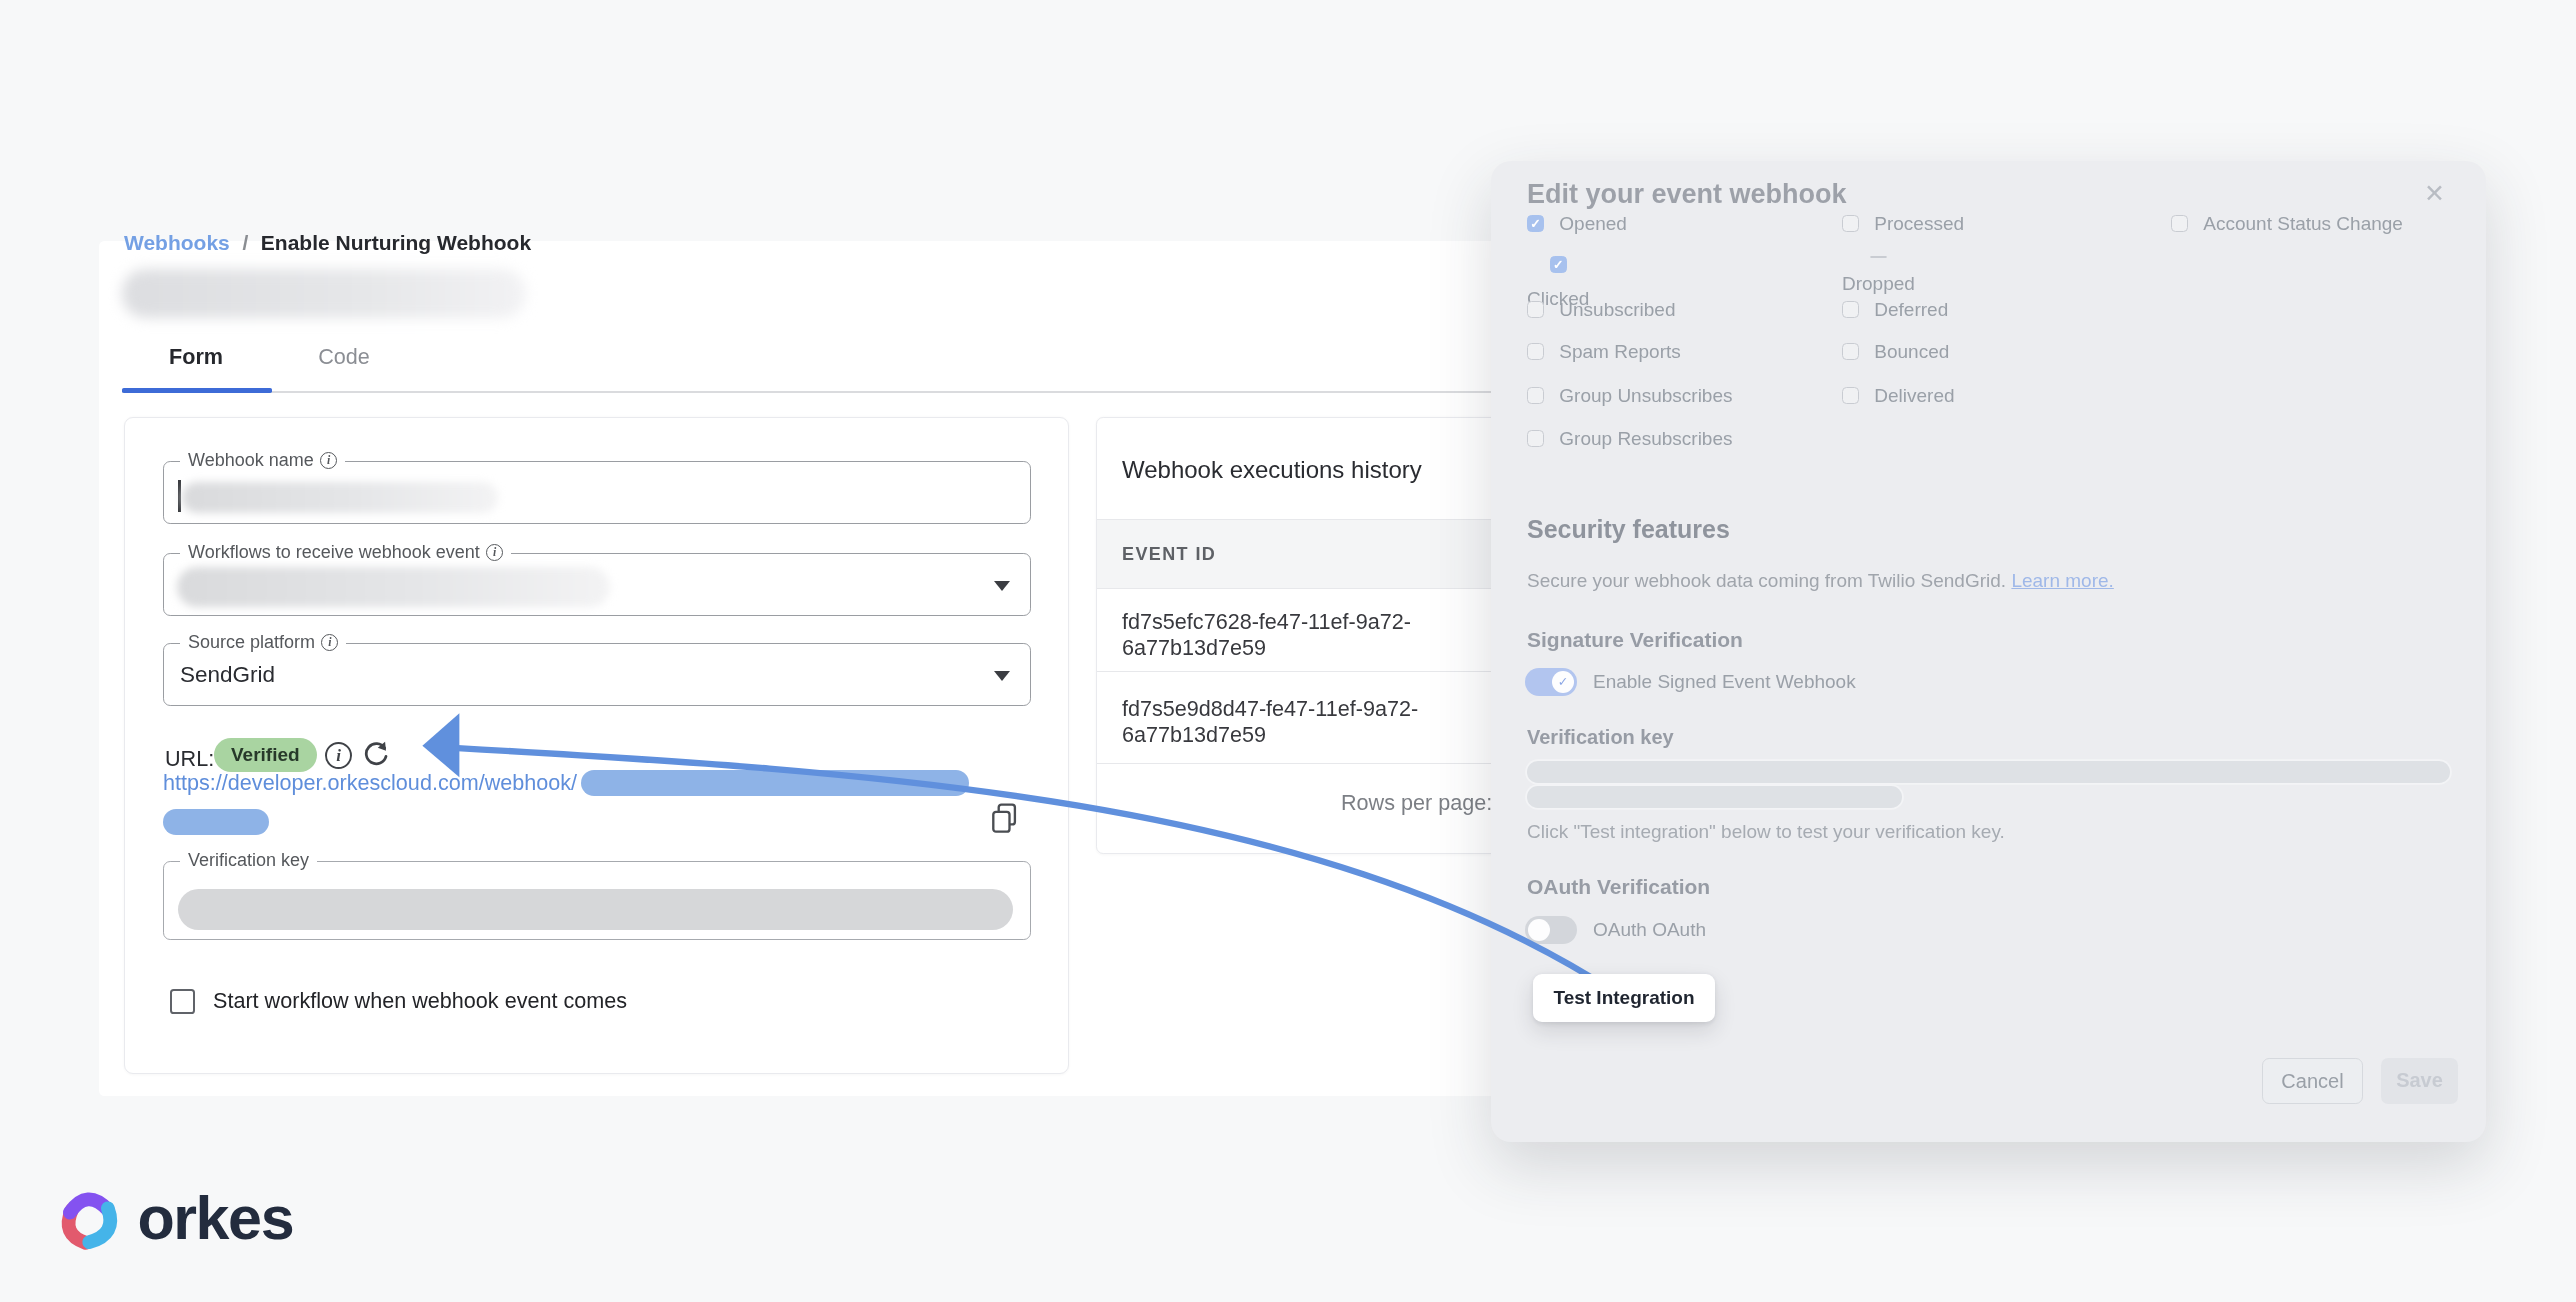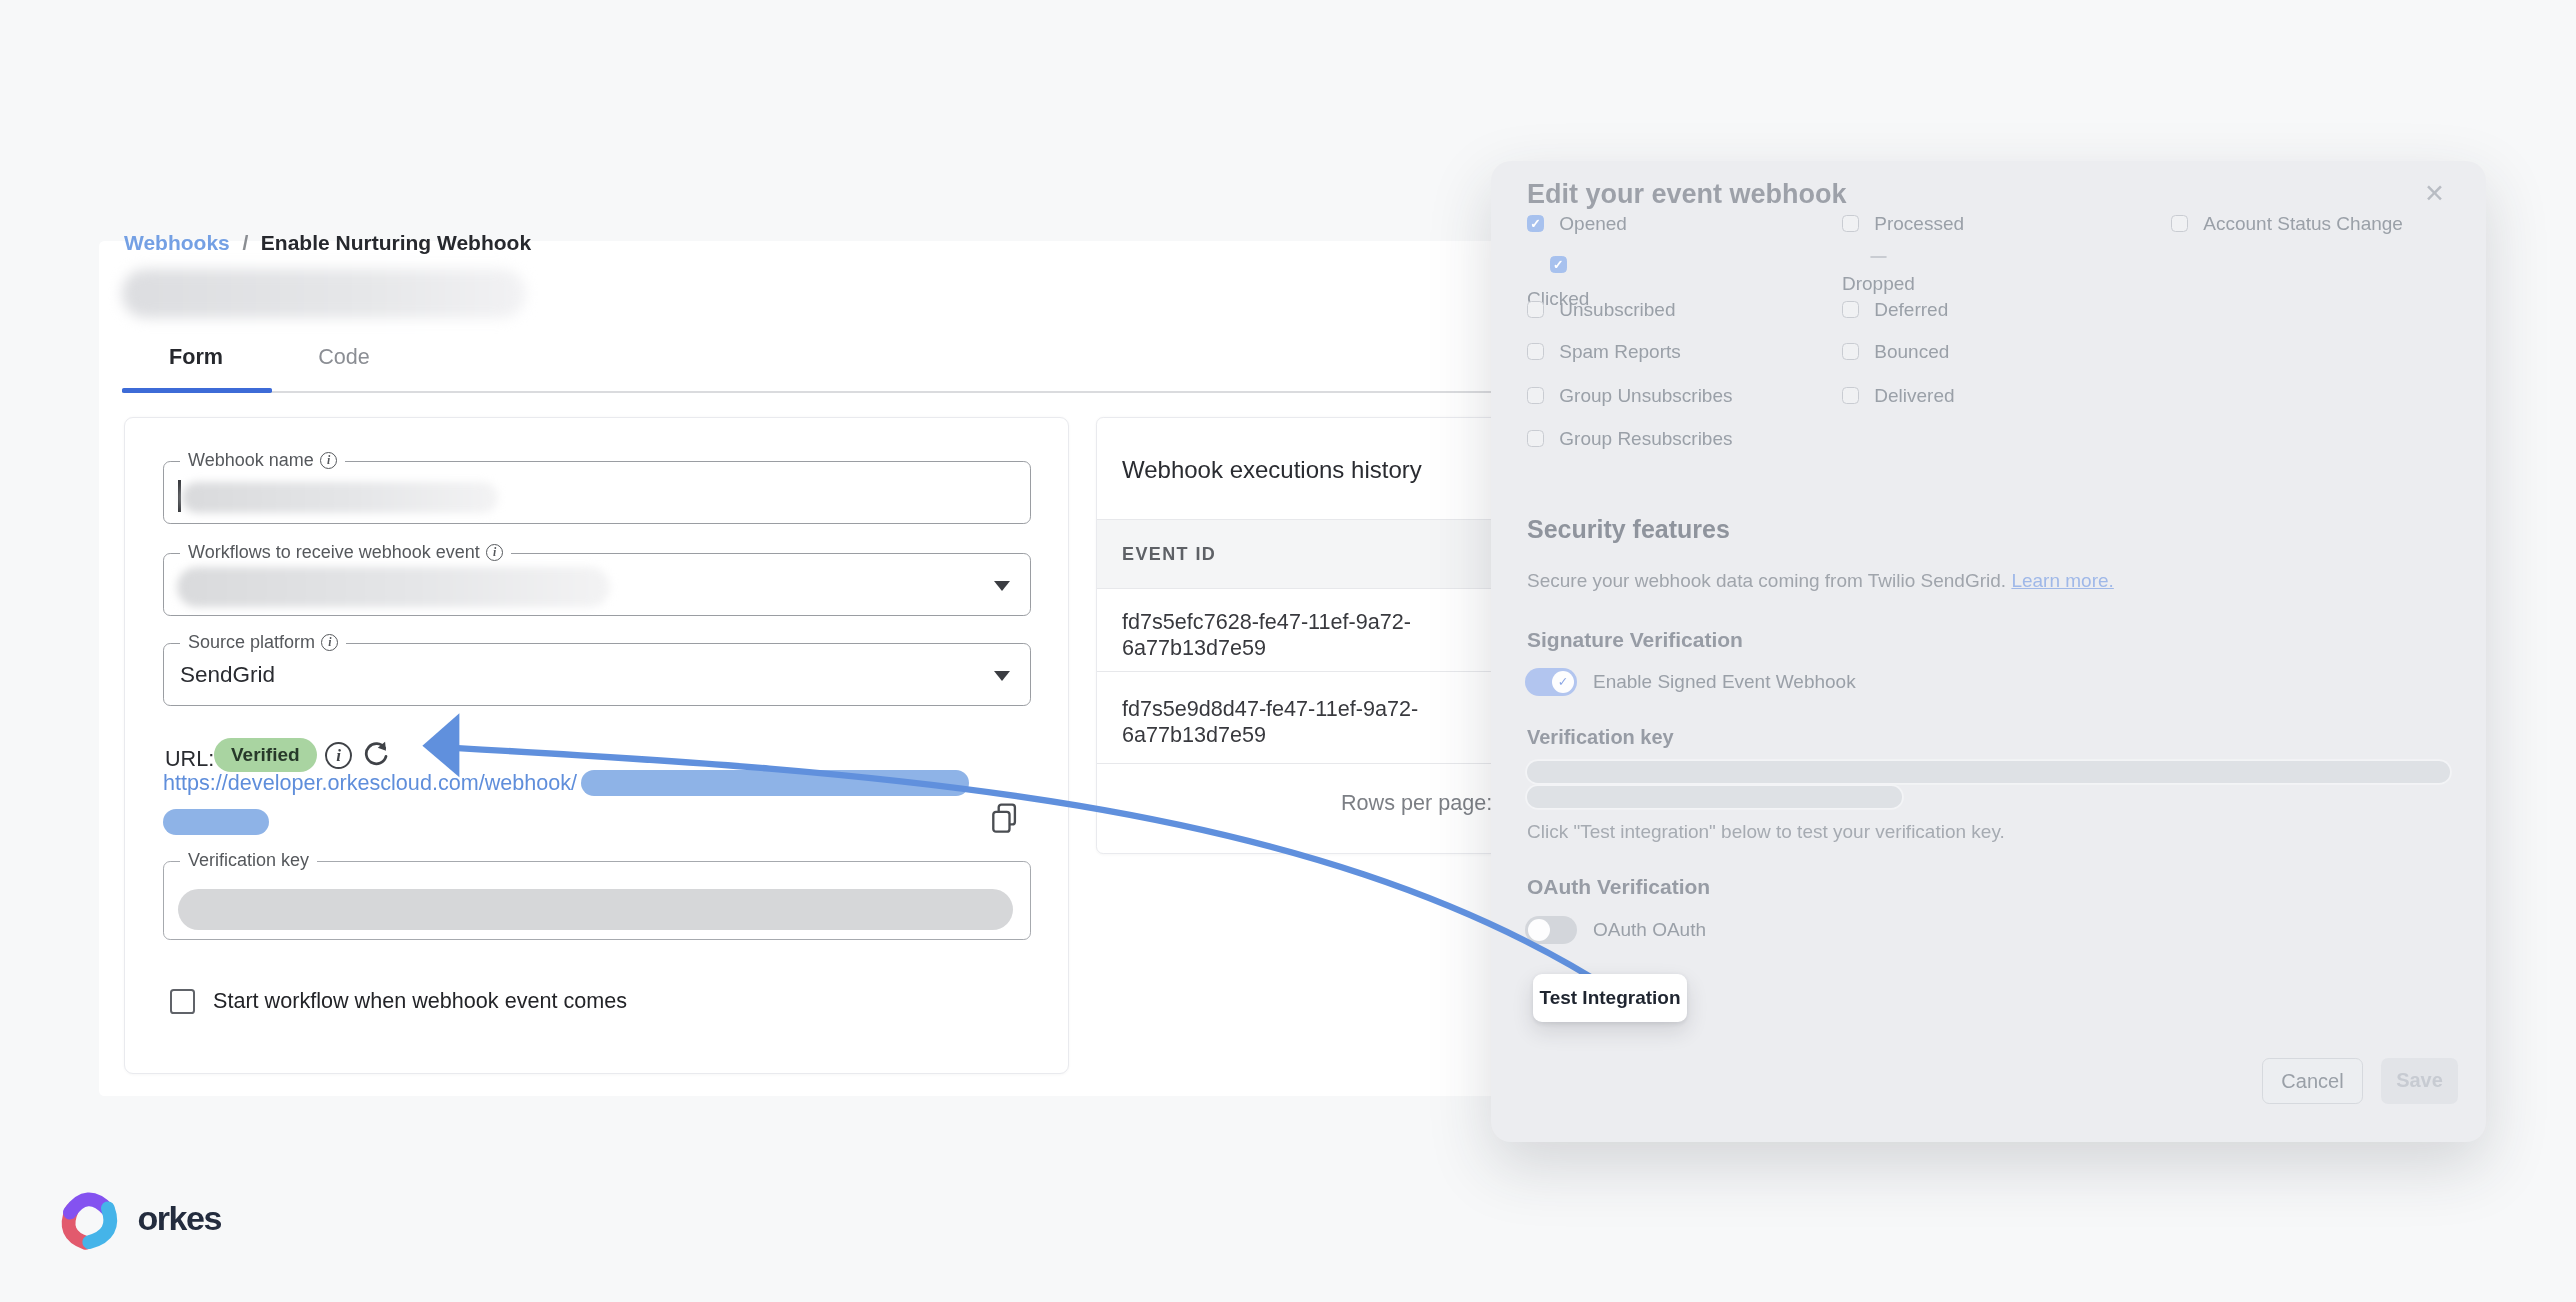--- a/index.html
+++ b/index.html
@@ -100,27 +100,27 @@
   .toggle.off .knob{left:2.7px;}
   .m-vkey{left:36px;top:565px;font-size:20px;font-weight:700;color:#979ca5;}
   .m-pill{position:absolute;left:36px;height:21.6px;border-radius:10.8px;background:#dee1e5;
           box-shadow:0 0 0 1.8px #f3f4f6;}
   .m-pill1{top:600px;width:923px;}
   .m-pill2{top:625px;width:375px;}
   .m-caption{left:36px;top:660px;font-size:19px;color:#a6abb2;}
   .m-btn{position:absolute;top:897px;height:46px;border-radius:7.2px;font-size:20px;text-align:center;line-height:44px;}
   .m-cancel{left:771px;width:101px;border:1.8px solid #d6d9de;background:#eceef1;color:#9aa0a8;}
   .m-save{left:890px;width:77px;background:#e2e4e8;color:#c7cbd2;font-weight:700;}
-  .test-btn{left:1533px;top:974px;width:154px;height:48px;background:#ffffff;border-radius:9px;z-index:70;
+  .test-btn{left:1533px;top:974px;width:182px;height:48px;background:#ffffff;border-radius:9px;z-index:70;
             box-shadow:0 9px 21.6px rgba(40,45,60,.14),0 1.8px 4.5px rgba(40,45,60,.10);
             font-size:19px;font-weight:700;color:#1f2530;text-align:center;line-height:48px;}
 
   
   .logo{left:54px;top:1182px;display:flex;align-items:center;gap:14.4px;z-index:5;}
-  .logo-text{font-size:34px;font-weight:700;color:#232c3e;letter-spacing:-1.4px;}
+  .logo-text{font-size:61px;font-weight:700;color:#232c3e;letter-spacing:-1.4px;}
 </style>
 </head>
 <body>
 
 <div class="stage">
 
   <div class="abs page-bg"></div>
 
   <div class="abs breadcrumb">
     <span class="bc-link">Webhooks</span>

